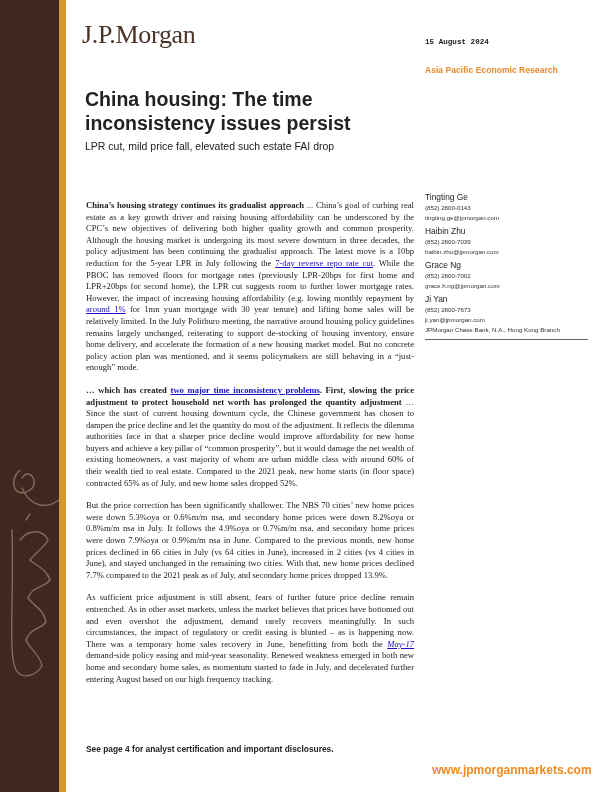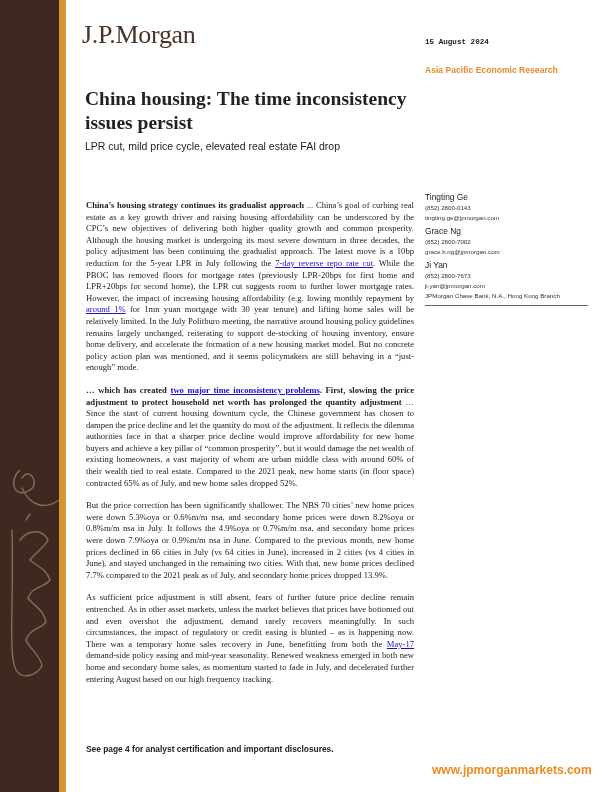--- a/index.html
+++ b/index.html
@@ -29,35 +29,35 @@
       font-family: "Liberation Sans", sans-serif; font-weight: bold;
       font-size: 8.6px; color: #e8892a; margin-top: 48px;
     }
     .date {
       position: absolute; left: 425px; top: 38px;
       font-family: Liberation Mono, monospace; font-weight: bold;
       font-size: 7.6px; color: #222;
     }
     .title {
       position: absolute; left: 85px; top: 87px; width: 330px;
-      font-family: Liberation Serif, serif; font-weight: bold;
+      font-family: Liberation Sans, sans-serif; font-weight: bold;
       font-size: 19.5px; line-height: 24px; color: #222;
     }
     .subtitle {
       position: absolute; left: 85px; top: 140px;
       font-family: "Liberation Sans", sans-serif; font-size: 10.5px; color: #222;
     }
     .body-col {
       position: absolute; left: 86px; top: 200px; width: 328px;
       font-size: 8.6px; line-height: 11.6px; text-align: justify; color: #222;
     }
     .body-col p { margin: 0 0 11px 0; }
     .body-col b { font-weight: bold; }
     .body-col a { color: #1a0dcc; text-decoration: underline; }
-    .body-col a.ital { }
+    .body-col a.ital { font-style: italic; }
     .disclosure {
       position: absolute; left: 86px; top: 744px;
       font-family: "Liberation Sans", sans-serif; font-weight: bold;
       font-size: 8.4px; color: #222;
     }
     .footer-url {
       position: absolute; left: 432px; top: 763px;
       font-family: "Liberation Sans", sans-serif; font-weight: bold;
       font-size: 12px; color: #f08a1c;
     }
@@ -92,21 +92,21 @@
       <path d="M16 200 C 8 186, 14 130, 12 60"></path>
     </g>
   </svg>
 </div>
 
 <div class="logo">J.P.Morgan</div>
 <div class="dept">Asia Pacific Economic Research</div>
 <div class="date">15 August 2024</div>
 
 <div class="title">China housing: The time inconsistency issues persist</div>
-<div class="subtitle">LPR cut, mild price cycle, elevated real estate FAI drop</div>
+<div class="subtitle">LPR cut, mild price fall, elevated such estate FAI drop</div>
 
 <div class="body-col">
   <p>
     <b>China’s housing strategy continues its gradualist approach</b><span> ... China’s goal of curbing real estate as a key growth driver and raising housing affordability can be underscored by the CPC’s new objectives of delivering both higher quality growth and common prosperity. Although the housing market is undergoing its most severe downturn in three decades, the policy adjustment has been continuing the gradualist approach. The latest move is a 10bp reduction for the 5-year LPR in July following the </span><a>7-day reverse repo rate cut</a><span>. While the PBOC has removed floors for mortgage rates (previously LPR-20bps for first home and LPR+20bps for second home), the LPR cut suggests room to further lower mortgage rates. However, the impact of increasing housing affordability (e.g. lowing monthly repayment by </span><a>around 1%</a><span> for 1mn yuan mortgage with 30 year tenure) and lifting home sales will be relatively limited. In the July Politburo meeting, the narrative around housing policy guidelines remains largely unchanged, reiterating to support de-stocking of housing inventory, ensure home delivery, and accelerate the formation of a new housing market model. But no concrete policy action plan was mentioned, and it seems policymakers are still behaving in a “just-enough” mode.</span>
   </p>
   <p>
     <b>… which has created </b><a style="font-weight:bold">two major time inconsistency problems</a><b>. First, slowing the price adjustment to protect household net worth has prolonged the quantity adjustment</b><span> … Since the start of current housing downturn cycle, the Chinese government has chosen to dampen the price decline and let the quantity do most of the adjustment. It reflects the dilemma authorities face in that a sharper price decline would improve affordability for new home buyers and achieve a key pillar of “common prosperity”, but it would damage the net wealth of existing homeowners, a vast majority of whom are urban middle class with around 60% of their wealth tied to real estate. Compared to the 2021 peak, new home starts (in floor space) contracted 65% as of July, and new home sales dropped 52%.</span>
   </p>
   <p>But the price correction has been significantly shallower. The NBS 70 cities’ new home prices were down 5.3%oya or 0.6%m/m nsa, and secondary home prices were down 8.2%oya or 0.8%m/m nsa in July. It follows the 4.9%oya or 0.7%m/m nsa, and secondary home prices were down 7.9%oya or 0.9%m/m nsa in June. Compared to the previous month, new home prices declined in 66 cities in July (vs 64 cities in June), increased in 2 cities (vs 4 cities in June), and stayed unchanged in the remaining two cities. With that, new home prices declined 7.7% compared to the 2021 peak as of July, and secondary home prices dropped 13.9%.</p>
   <p>
@@ -114,20 +114,25 @@
   </p>
 </div>
 
 <div class="analysts">
   <div class="analyst">
     <div class="name">Tingting Ge</div>
     <div class="line">(852) 2800-0143</div>
     <div class="line">tingting.ge@jpmorgan.com</div>
   </div>
   <div class="analyst">
+    <div class="name">Haibin Zhu</div>
+    <div class="line">(852) 2800-7039</div>
+    <div class="line">haibin.zhu@jpmorgan.com</div>
+  </div>
+  <div class="analyst">
     <div class="name">Grace Ng</div>
     <div class="line">(852) 2800-7002</div>
     <div class="line">grace.h.ng@jpmorgan.com</div>
   </div>
   <div class="analyst">
     <div class="name">Ji Yan</div>
     <div class="line">(852) 2800-7673</div>
     <div class="line">ji.yan@jpmorgan.com</div>
     <div class="line">JPMorgan Chase Bank, N.A., Hong Kong Branch</div>
   </div>

